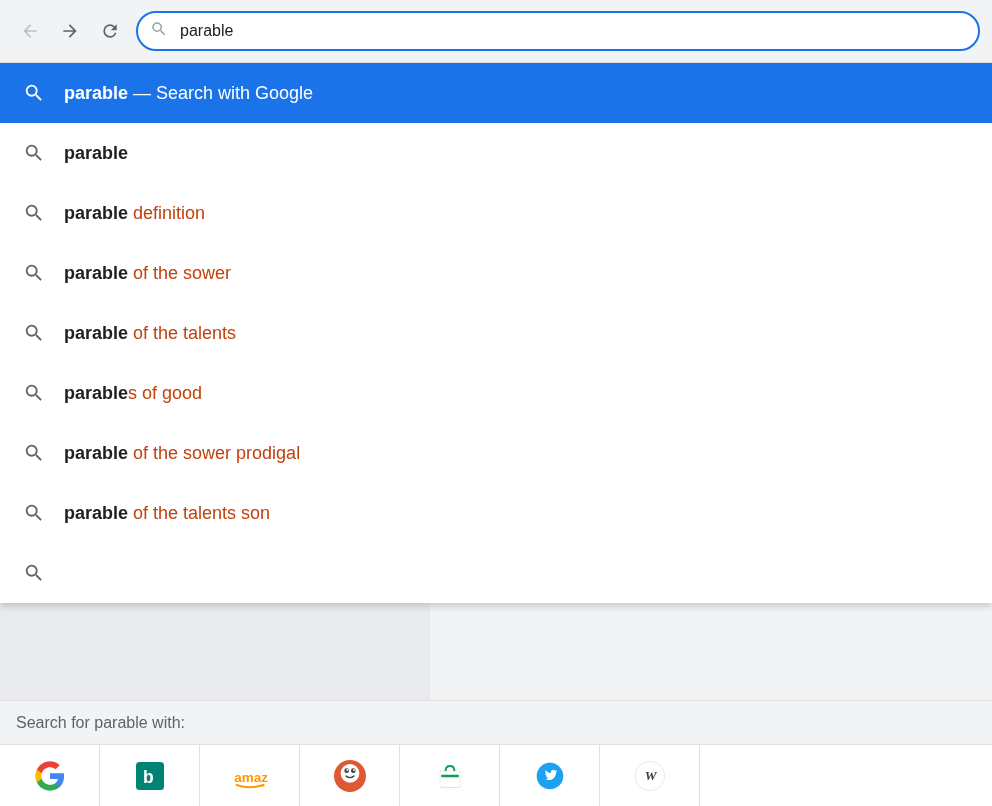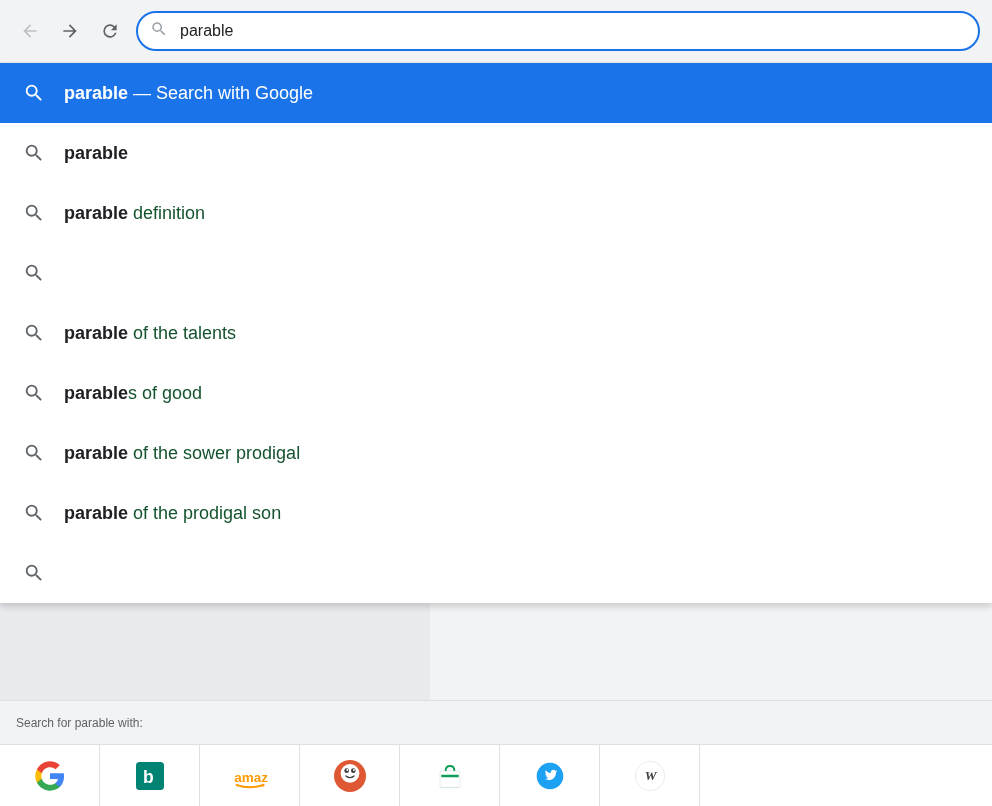--- a/index.html
+++ b/index.html
@@ -126,39 +126,39 @@
 
     .item-text-bold {
       font-weight: bold;
       font-size: 18px;
       color: #202124;
     }
 
     .item-text-normal {
       font-weight: normal;
       font-size: 18px;
-      color: #14532d;
+      color: #c2410c;
     }
 
     
     .bottom-search-bar {
       position: absolute;
       bottom: 62px;
       left: 0;
       right: 0;
       height: 44px;
       background: #f1f3f4;
       display: flex;
       align-items: center;
       padding: 0 16px;
       border-top: 1px solid #e0e0e0;
     }
 
     .bottom-search-text {
-      font-size: 12px;
+      font-size: 16px;
       color: #5f6368;
     }
 
     
     .search-engines-bar {
       position: absolute;
       bottom: 0;
       left: 0;
       right: 0;
       height: 62px;
@@ -263,20 +263,23 @@
       <span class="item-text-bold">parable</span><span class="item-text-normal"> definition</span>
     </span>
   </div>
 
   <div class="dropdown-item">
     <span class="search-icon-item">
       <svg width="22" height="22" viewBox="0 0 24 24" fill="#5f6368">
         <path d="M15.5 14h-.79l-.28-.27A6.471 6.471 0 0016 9.5 6.5 6.5 0 109.5 16c1.61 0 3.09-.59 4.23-1.57l.27.28v.79l5 4.99L20.49 19l-4.99-5zm-6 0C7.01 14 5 11.99 5 9.5S7.01 5 9.5 5 14 7.01 14 9.5 11.99 14 9.5 14z"></path>
       </svg>
     </span>
+    <span class="item-text">
+      <span class="item-text-bold">parable</span><span class="item-text-normal"> of the sower</span>
+    </span>
   </div>
 
   <div class="dropdown-item">
     <span class="search-icon-item">
       <svg width="22" height="22" viewBox="0 0 24 24" fill="#5f6368">
         <path d="M15.5 14h-.79l-.28-.27A6.471 6.471 0 0016 9.5 6.5 6.5 0 109.5 16c1.61 0 3.09-.59 4.23-1.57l.27.28v.79l5 4.99L20.49 19l-4.99-5zm-6 0C7.01 14 5 11.99 5 9.5S7.01 5 9.5 5 14 7.01 14 9.5 11.99 14 9.5 14z"></path>
       </svg>
     </span>
     <span class="item-text">
       <span class="item-text-bold">parable</span><span class="item-text-normal"> of the talents</span>
@@ -306,21 +309,21 @@
     </span>
   </div>
 
   <div class="dropdown-item">
     <span class="search-icon-item">
       <svg width="22" height="22" viewBox="0 0 24 24" fill="#5f6368">
         <path d="M15.5 14h-.79l-.28-.27A6.471 6.471 0 0016 9.5 6.5 6.5 0 109.5 16c1.61 0 3.09-.59 4.23-1.57l.27.28v.79l5 4.99L20.49 19l-4.99-5zm-6 0C7.01 14 5 11.99 5 9.5S7.01 5 9.5 5 14 7.01 14 9.5 11.99 14 9.5 14z"></path>
       </svg>
     </span>
     <span class="item-text">
-      <span class="item-text-bold">parable</span><span class="item-text-normal"> of the prodigal son</span>
+      <span class="item-text-bold">parable</span><span class="item-text-normal"> of the talents son</span>
     </span>
   </div>
 
   <div class="dropdown-item">
     <span class="search-icon-item">
       <svg width="22" height="22" viewBox="0 0 24 24" fill="#5f6368">
         <path d="M15.5 14h-.79l-.28-.27A6.471 6.471 0 0016 9.5 6.5 6.5 0 109.5 16c1.61 0 3.09-.59 4.23-1.57l.27.28v.79l5 4.99L20.49 19l-4.99-5zm-6 0C7.01 14 5 11.99 5 9.5S7.01 5 9.5 5 14 7.01 14 9.5 11.99 14 9.5 14z"></path>
       </svg>
     </span>
   </div>

